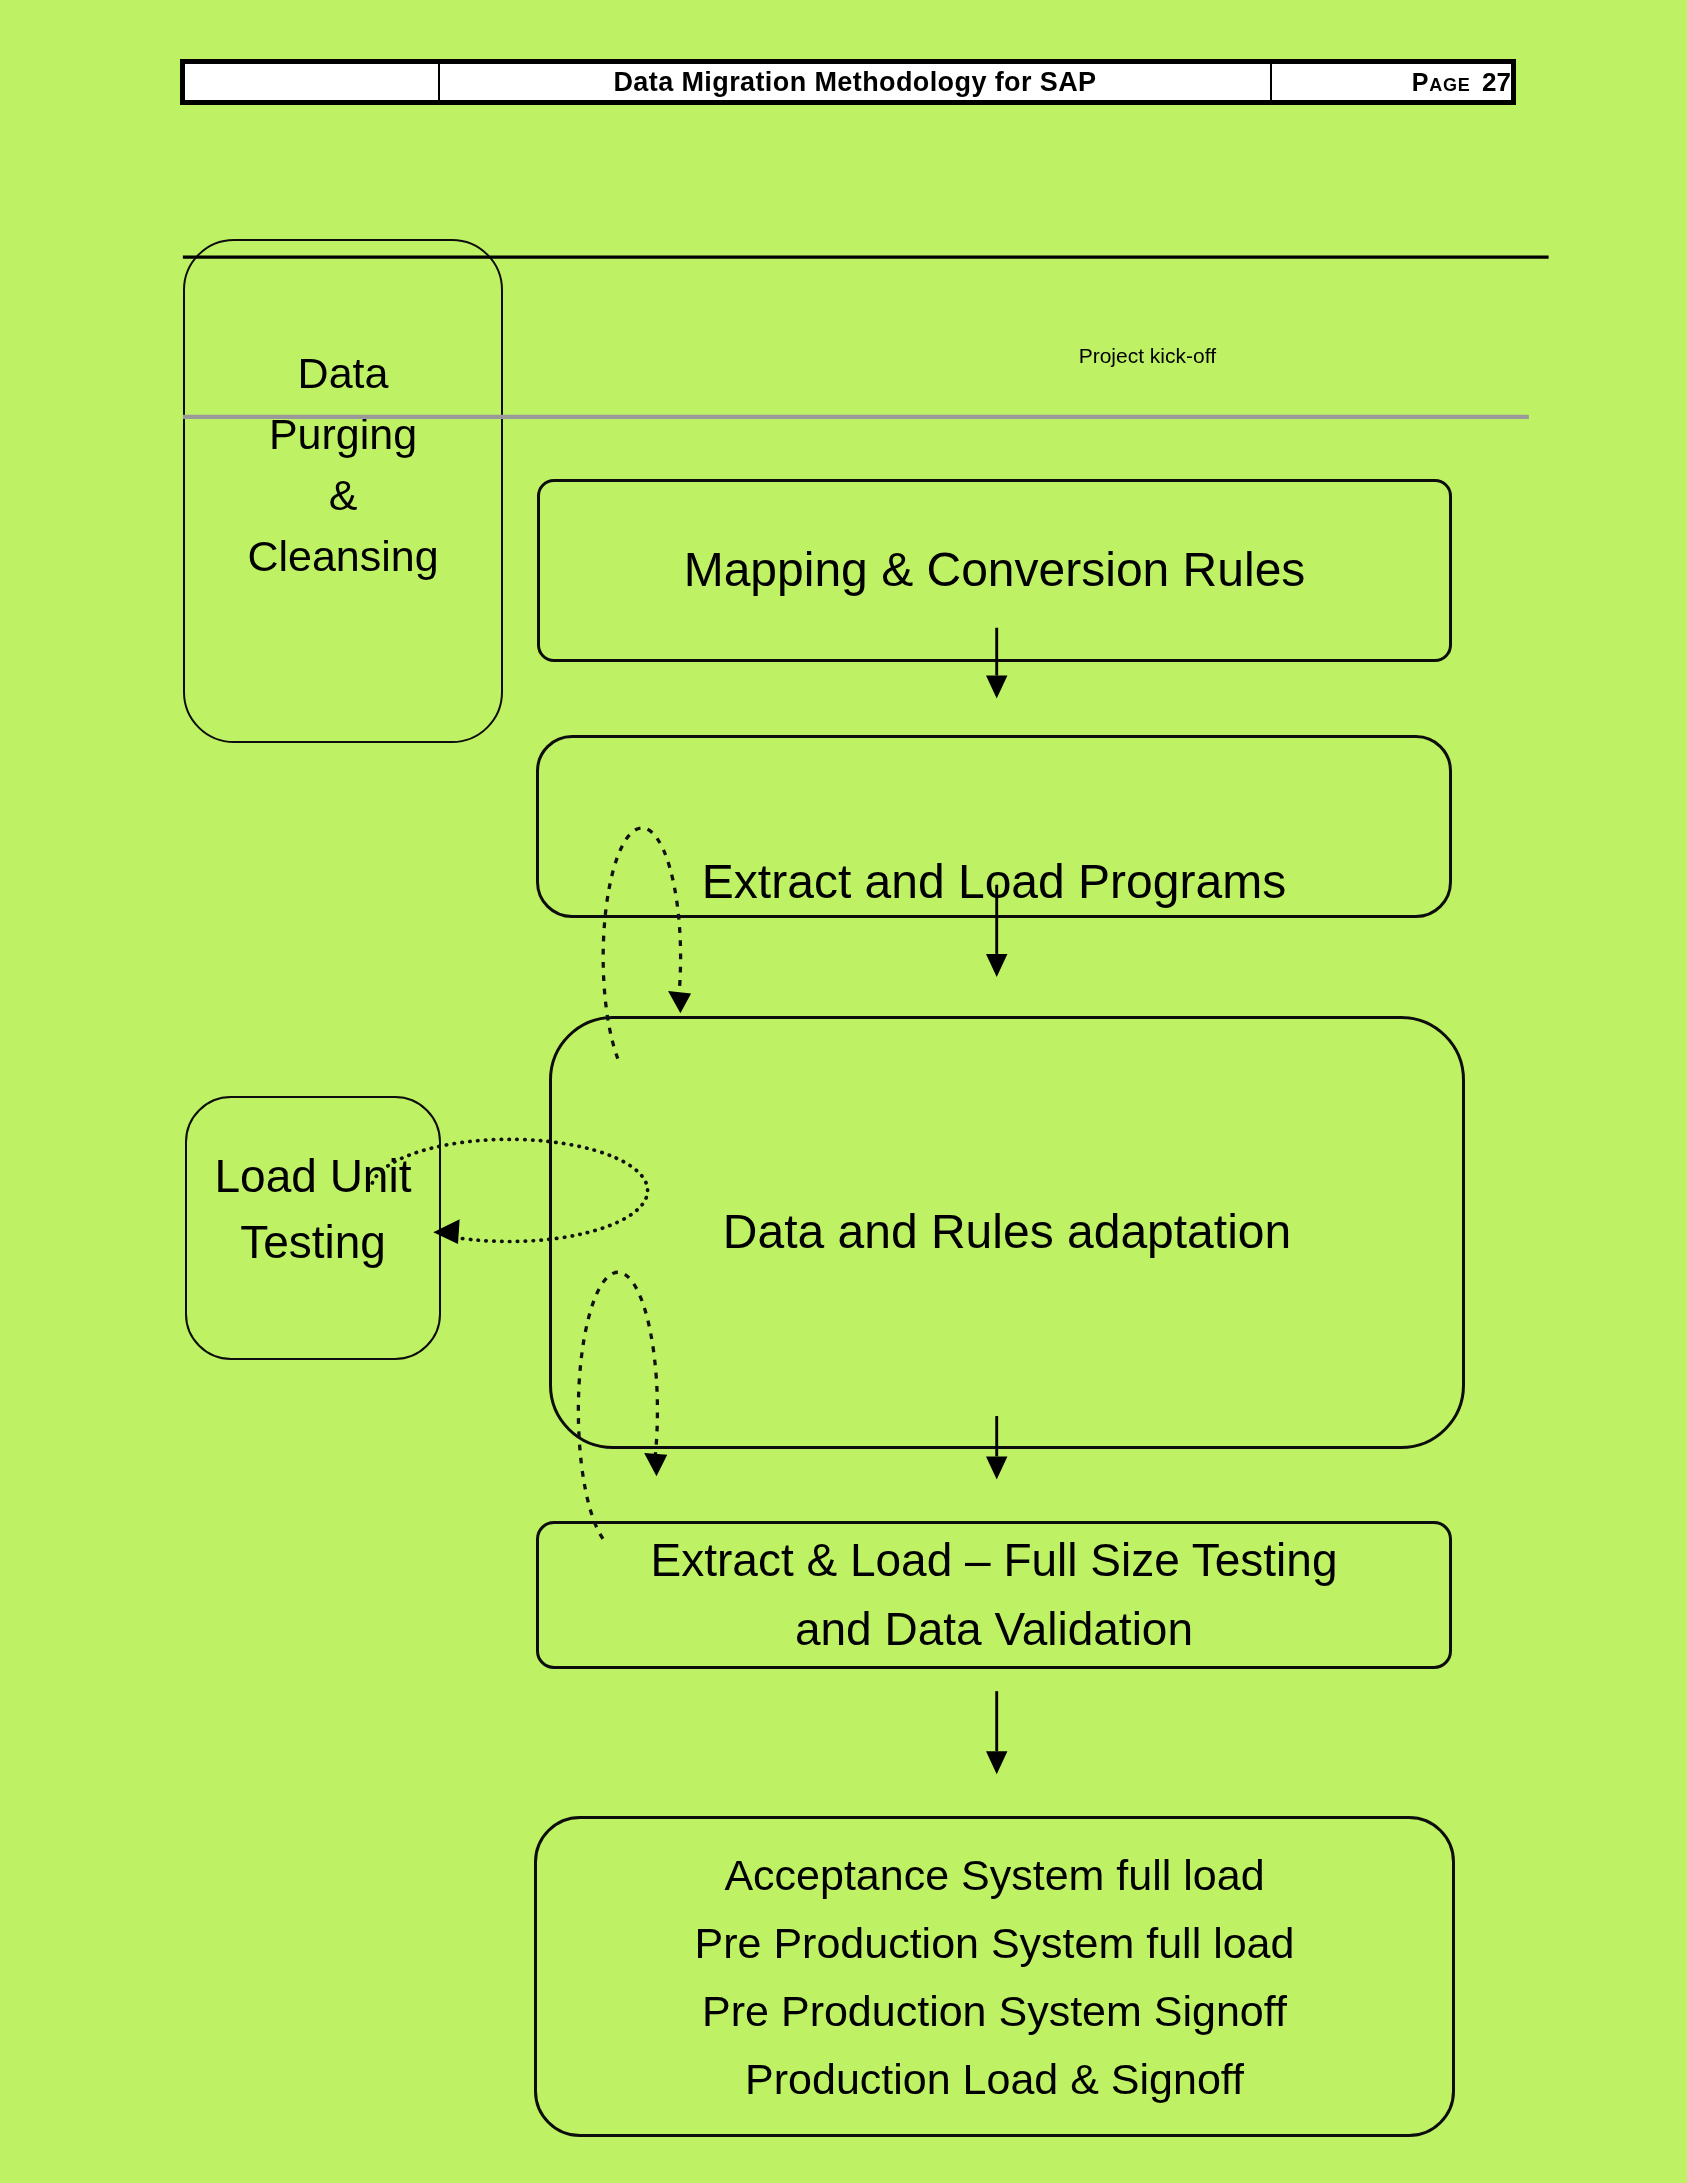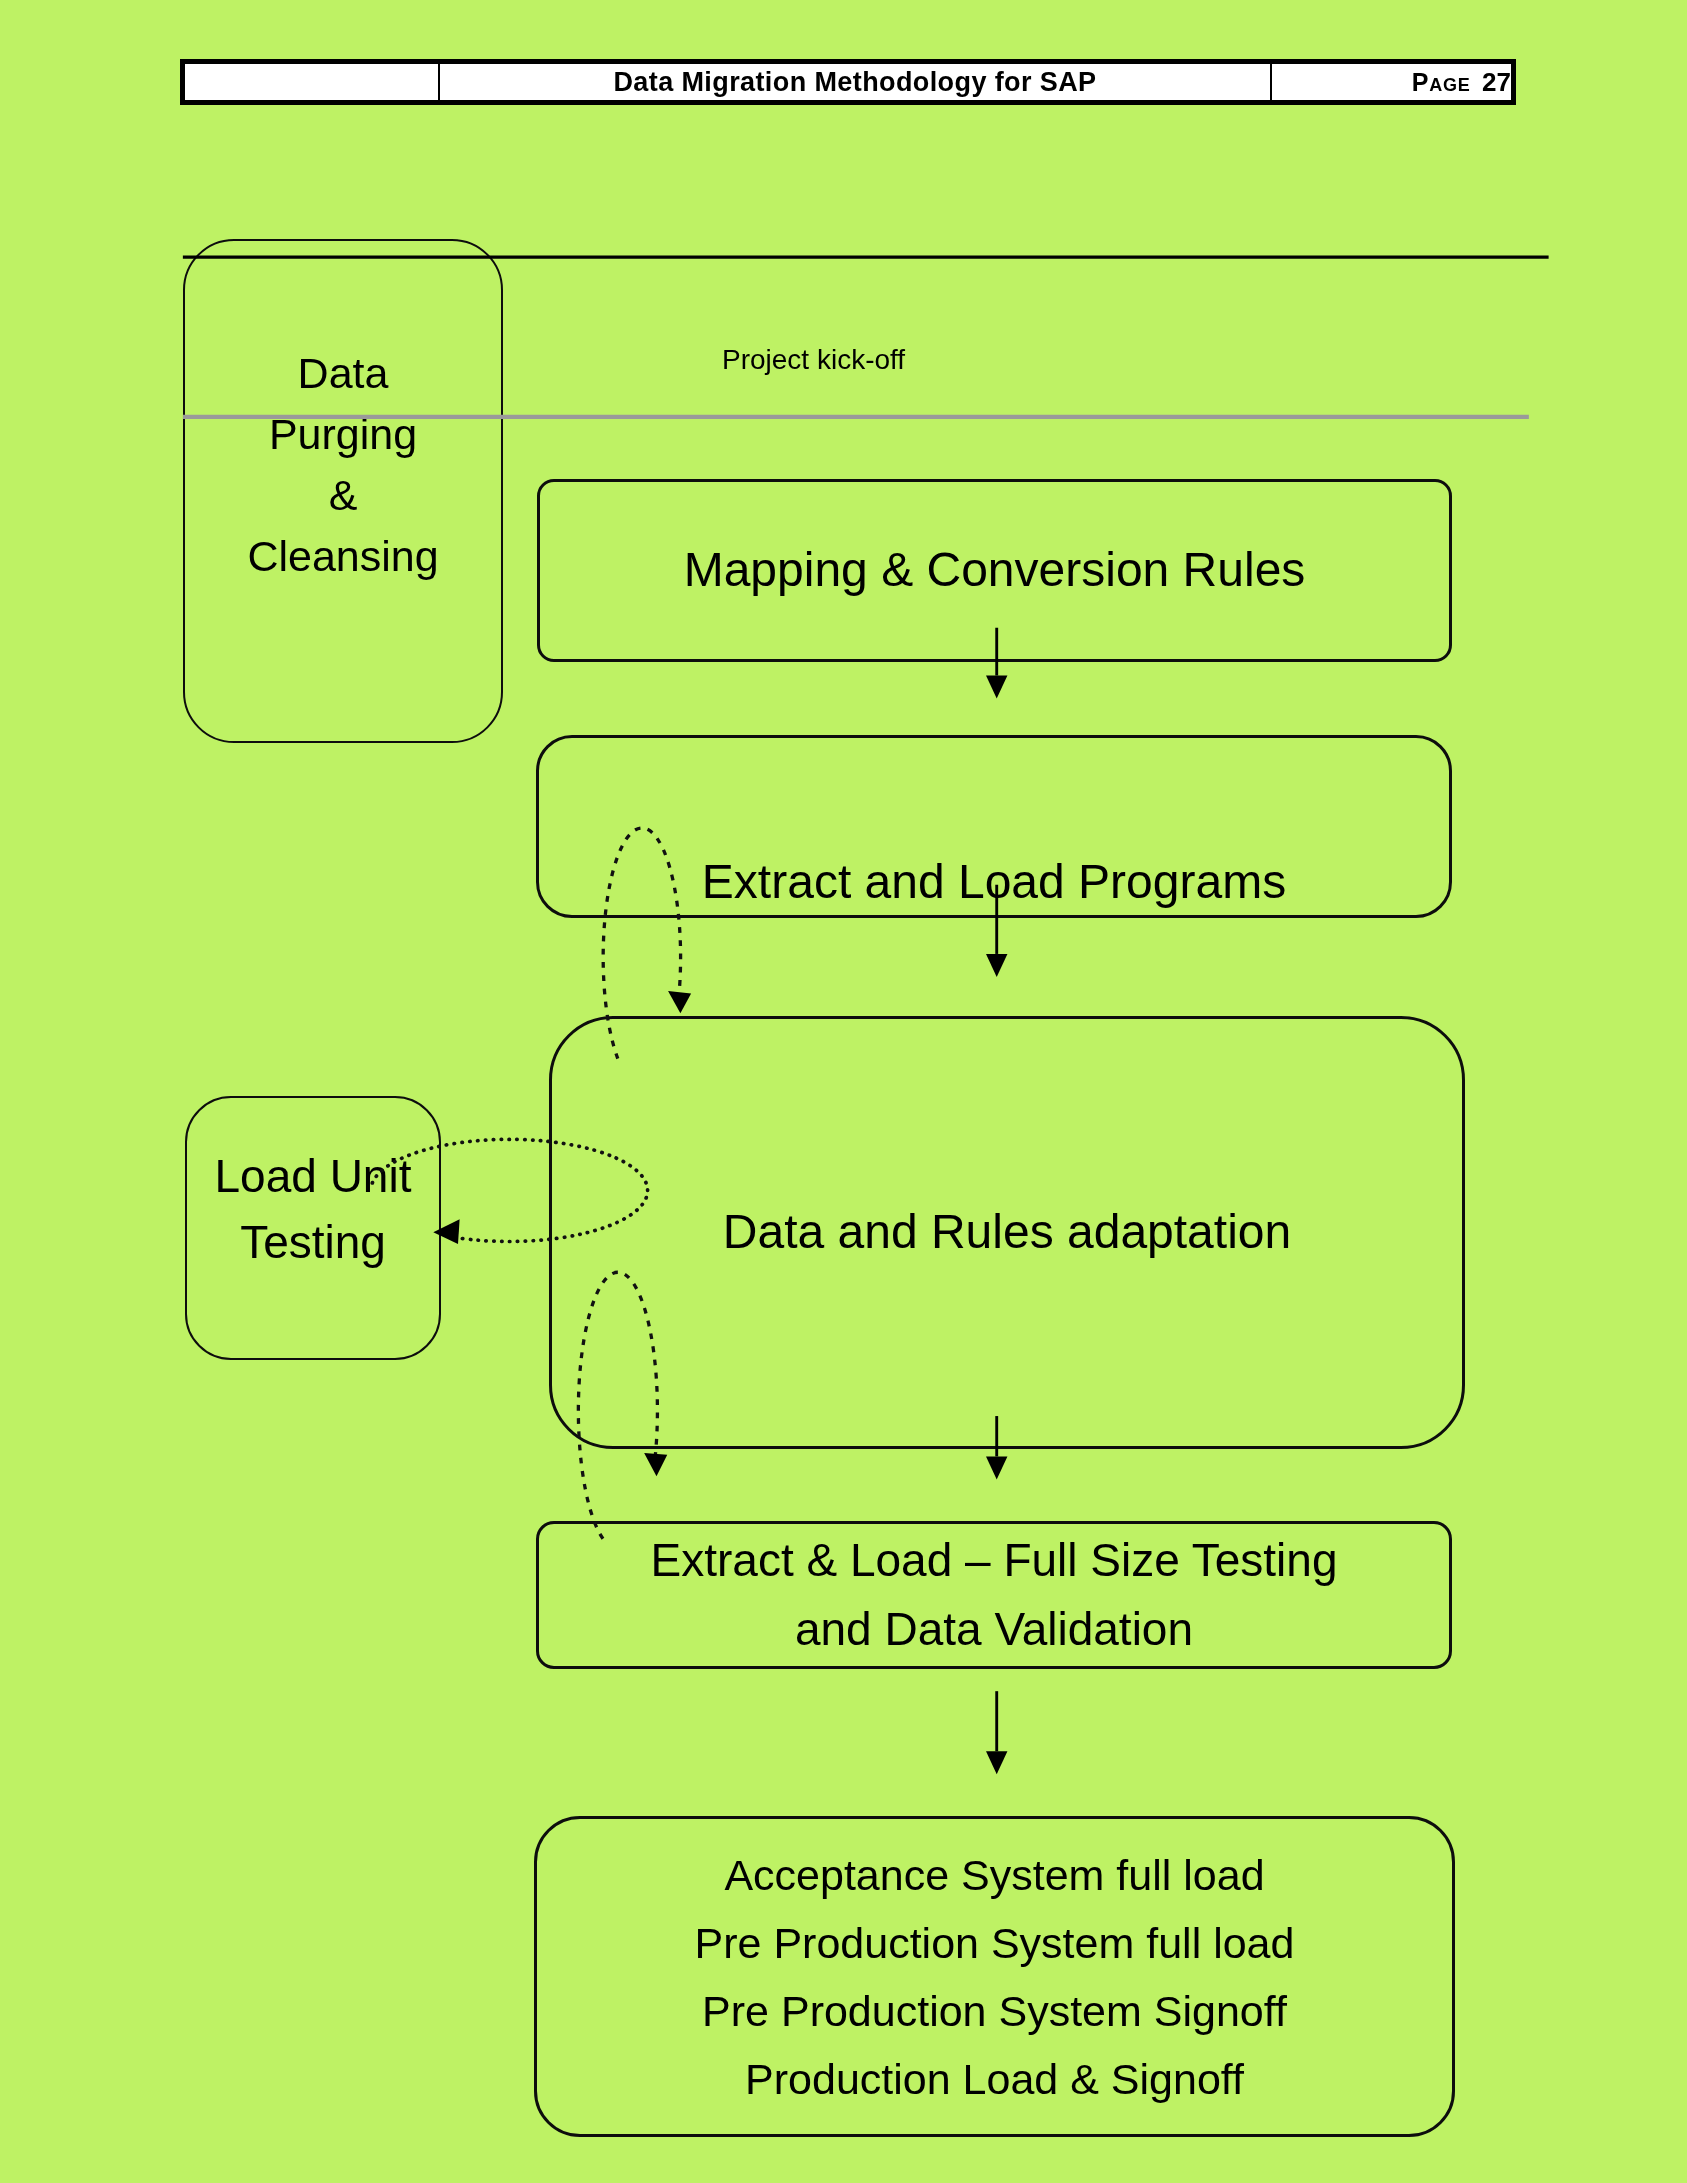--- a/index.html
+++ b/index.html
@@ -40,21 +40,21 @@
   .n-adapt{left:549px;top:980px;width:916px;height:433px;border-radius:64px;font-size:48px;}
   .n-loadunit{left:185px;top:1060px;width:256px;height:264px;border-radius:46px;border-width:2.9px;
               font-size:46px;line-height:66px;padding-bottom:38px;}
   .n-fullsize{left:536px;top:1485px;width:916px;height:148px;border-radius:18px;
               font-size:46px;line-height:69px;}
   .n-final{left:534px;top:1780px;width:921px;height:321px;border-radius:46px;
            font-size:43px;line-height:68px;}
   
   .kickoff{
     position:absolute;left:722px;top:344px;width:494px;
-    text-align:left;font-size:28px;
+    text-align:right;font-size:21px;
   }
   
   .overlay{position:absolute;left:0;top:0;width:1687px;height:2183px;pointer-events:none;}
 </style>
 </head>
 <body>
 
 <div class="page">
 
   <div class="hdr">

